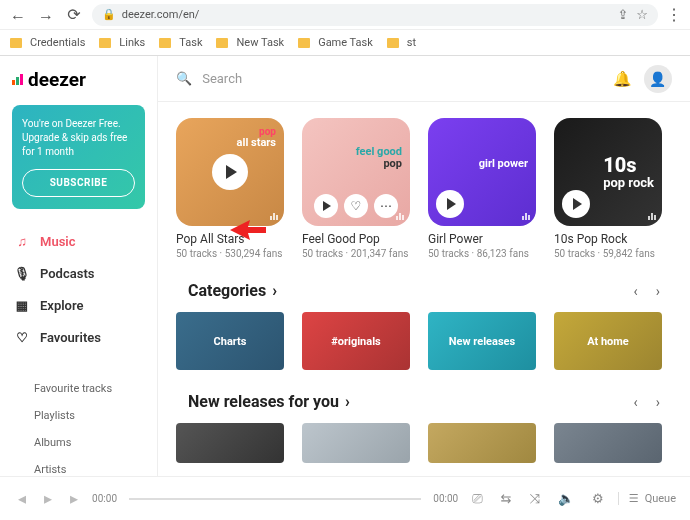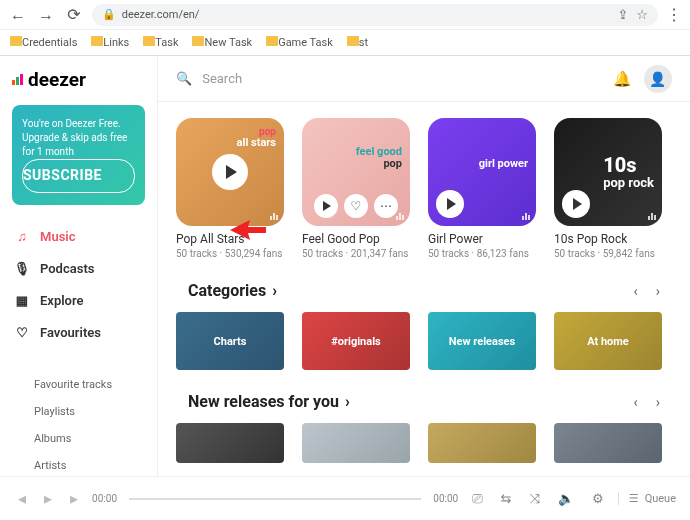--- a/index.html
+++ b/index.html
@@ -3,32 +3,32 @@
 <meta charset="utf-8">
 <style>
 *{margin:0;padding:0;box-sizing:border-box;font-family:-apple-system,BlinkMacSystemFont,"Segoe UI",Roboto,sans-serif}
 body{width:690px;height:520px;overflow:hidden;background:#fff;display:flex;flex-direction:column}
 .browser-bar{height:30px;background:#fff;display:flex;align-items:center;padding:0 8px;border-bottom:1px solid #eee;gap:8px}
 .nav-btn{width:20px;height:20px;display:flex;align-items:center;justify-content:center;color:#555;font-size:16px}
 .addr{flex:1;background:#f1f3f4;border-radius:14px;height:22px;display:flex;align-items:center;padding:0 10px;font-size:11px;color:#555;gap:6px}
 .addr-icons{display:flex;gap:8px;color:#666;font-size:13px;margin-left:auto}
 .dots{color:#555;font-size:16px}
 .bookmarks{height:26px;display:flex;align-items:center;padding:0 10px;gap:14px;border-bottom:1px solid #ddd}
-.bm{display:flex;gap:0;font-size:11px;color:#555}
+.bm{display:flex;align-items:center;gap:8px;font-size:11px;color:#555}
 .bm-ic{width:12px;height:10px;background:#f6c049;border-radius:1px}
 .app{flex:1;display:flex;overflow:hidden}
 .sidebar{width:158px;background:#fff;border-right:1px solid #eee;padding:12px 12px 0;display:flex;flex-direction:column}
 .logo{display:flex;align-items:center;gap:3px;font-weight:700;font-size:19px;margin-bottom:14px}
 .logo-eq{display:flex;align-items:flex-end;gap:1px;margin-right:2px}
 .logo-eq span{width:3px;background:#ff0090}
 .logo-eq span:nth-child(1){height:5px;background:#ff5500}
 .logo-eq span:nth-child(2){height:8px;background:#29ab70}
 .logo-eq span:nth-child(3){height:11px;background:#ff0090}
 .promo{background:linear-gradient(135deg,#2db3c1,#34c8a8);border-radius:8px;padding:12px 10px;color:#fff;font-size:10px;line-height:1.4;margin-bottom:16px}
-.sub-btn{border:1.5px solid #fff;border-radius:16px;padding:6px 0;font-size:14px;font-weight:700;letter-spacing:0.5px}
+.sub-btn{border:1.5px solid #fff;border-radius:16px;padding:6px 0;text-align:center;font-size:10px;font-weight:700;margin-top:10px;letter-spacing:0.5px}
 .nav-item{display:flex;align-items:center;gap:10px;padding:8px 2px;font-size:13px;font-weight:600;color:#333}
 .nav-item.active{color:#ef5466}
 .nav-ic{width:16px;height:16px;display:flex;align-items:center;justify-content:center}
 .sub-nav{padding-left:22px;margin-top:22px}
 .sub-nav div{font-size:11px;color:#666;padding:7px 0}
 .main{flex:1;display:flex;flex-direction:column;overflow:hidden}
 .topbar{height:46px;display:flex;align-items:center;padding:0 18px;border-bottom:1px solid #eee;gap:12px}
 .search{flex:1;display:flex;align-items:center;gap:10px;color:#999;font-size:13px}
 .bell{font-size:15px;color:#555}
 .avatar{width:28px;height:28px;border-radius:50%;background:#e8e8e8;display:flex;align-items:center;justify-content:center;color:#bbb;font-size:14px}

